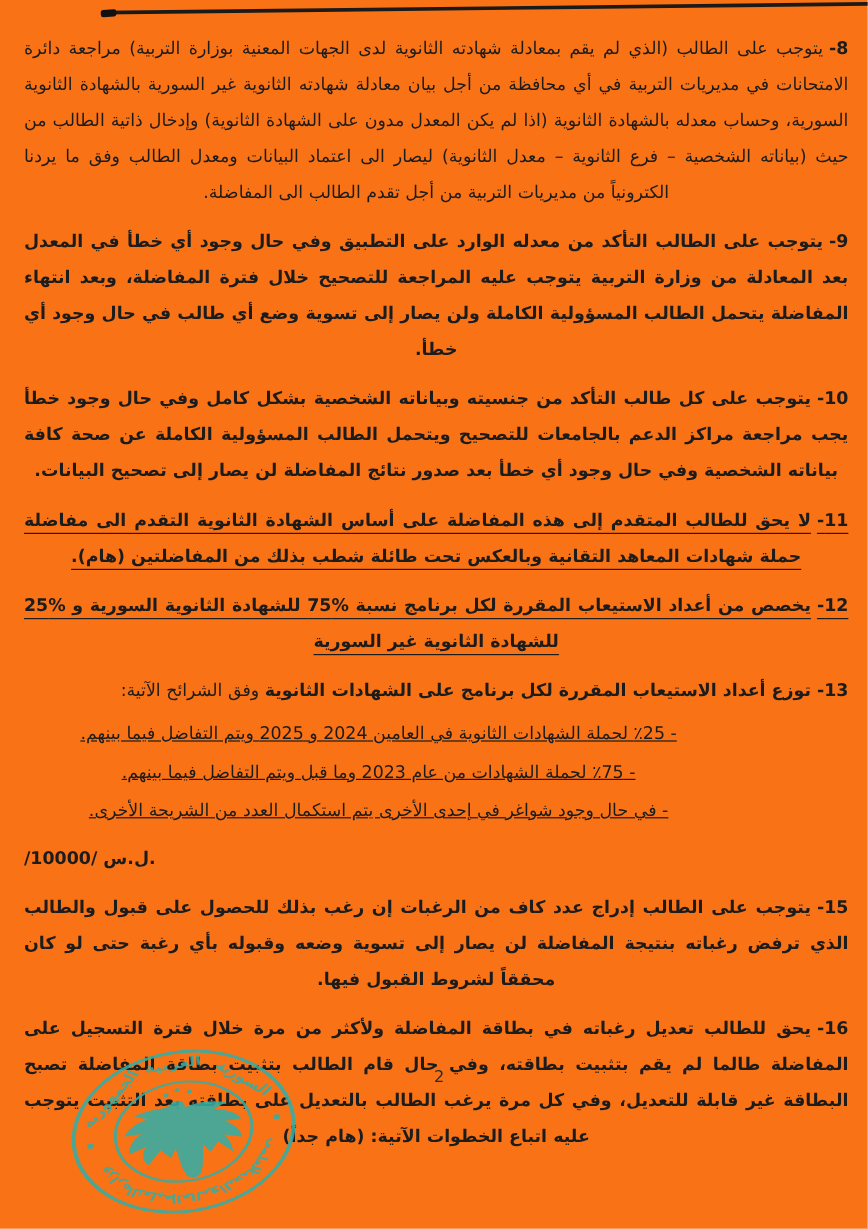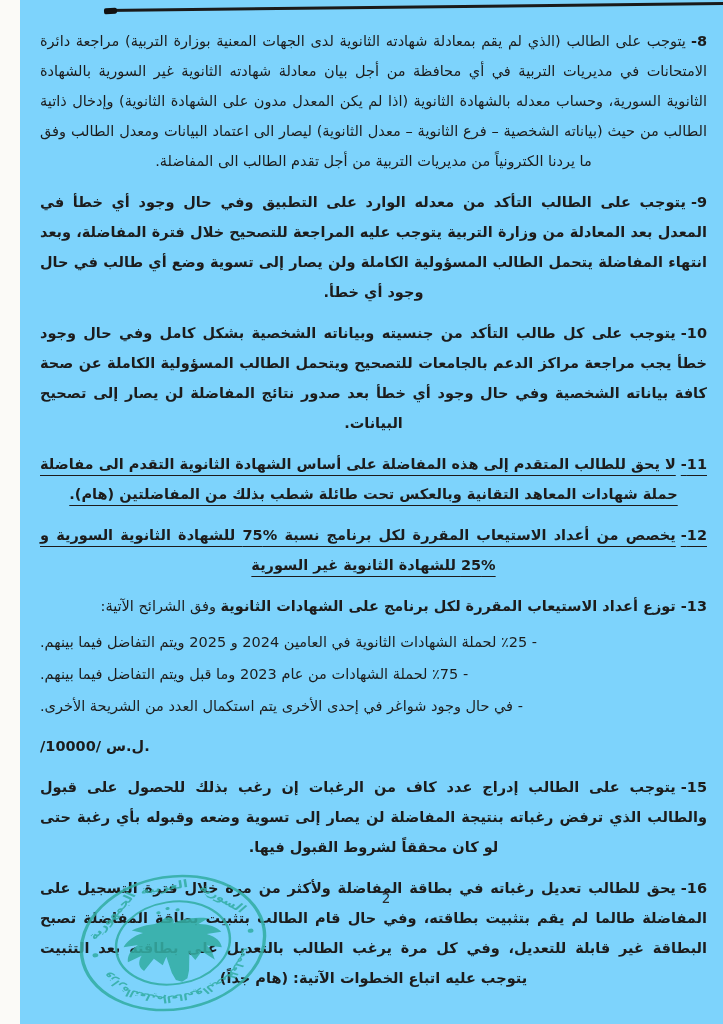--- a/index.html
+++ b/index.html
@@ -1,21 +1,21 @@
 <!DOCTYPE html>
 <html lang="ar"><head>
 <meta charset="utf-8">
 <style>
   html,body{margin:0;padding:0;}
   body{
     width:723px;height:1024px;position:relative;overflow:hidden;
     background:#fbfaf7;
     font-family:"DejaVu Sans", sans-serif;
   }
-  .page{position:absolute;inset:0;background:#7dd3fc;margin-left:20px;}
+  .page{position:absolute;inset:0;background:#f97316;}
   
   .scan-line{
     position:absolute;top:9px;left:86px;width:650px;height:3px;
     background:#1a1a1a;transform:rotate(-0.65deg);transform-origin:left center;
   }
   .scan-blob{
     position:absolute;top:8px;left:84px;width:13px;height:6px;
     background:#111;border-radius:2px;transform:rotate(-4deg);
   }
   .content{
@@ -31,22 +31,22 @@
   p.normal{font-weight:400;}
   p.underline{
     text-decoration:underline;
     text-underline-offset:6px;
     text-decoration-thickness:1px;
   }
   p.header13{text-align:center;text-align-last:right;margin-bottom:7px;}
   .h13-bold{font-weight:700;}
   .h13-rest{font-weight:400;}
   .bullet{
-    direction:rtl;text-align:left;line-height:29px;
-    margin:3px 96px 3px 0;font-weight:400;
+    direction:rtl;text-align:center;line-height:29px;
+    margin:3px 96px 3px 0;font-weight:400;text-decoration:underline;
   }
   .amount-line{
     direction:rtl;text-align:left;font-weight:700;
     line-height:30px;margin:0 6px 11px 0;
   }
   .page-number{
     position:absolute;left:356px;top:890px;width:20px;
     text-align:center;font-size:13.5px;color:#2a2a2a;
   }
   .stamp{

